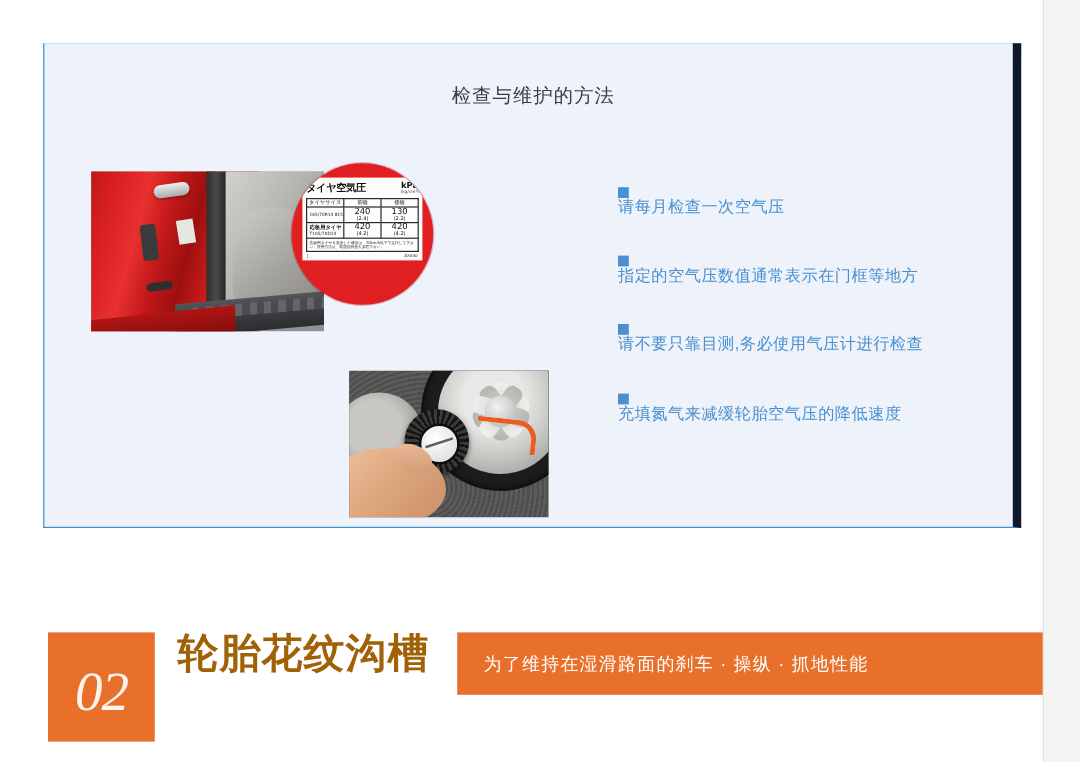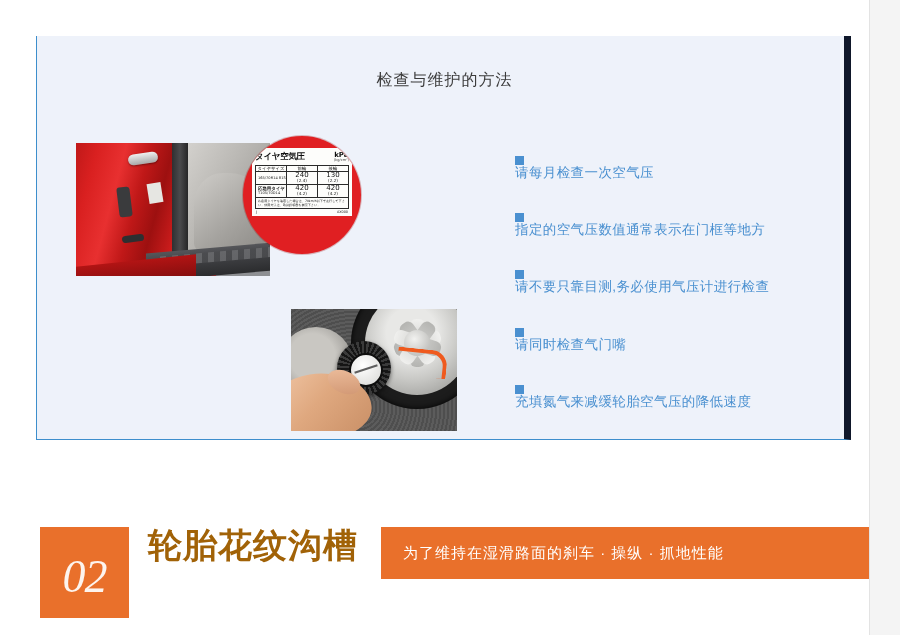--- a/index.html
+++ b/index.html
@@ -583,24 +583,20 @@
     <div class="bullet-row">
       <span class="bullet-sq"></span>
       <span class="bullet-text">指定的空气压数值通常表示在门框等地方</span>
     </div>
     <div class="bullet-row">
       <span class="bullet-sq"></span>
       <span class="bullet-text">请不要只靠目测,务必使用气压计进行检查</span>
     </div>
     <div class="bullet-row">
       <span class="bullet-sq"></span>
-      <span class="bullet-text">请同时检查气门嘴</span>
-    </div>
-    <div class="bullet-row">
-      <span class="bullet-sq"></span>
       <span class="bullet-text">充填氮气来减缓轮胎空气压的降低速度</span>
     </div>
   </div>
 
 </div>
 
 <div class="section-number-box">
   <span class="section-number">02</span>
 </div>
 <div class="section-heading">轮胎花纹沟槽</div>

